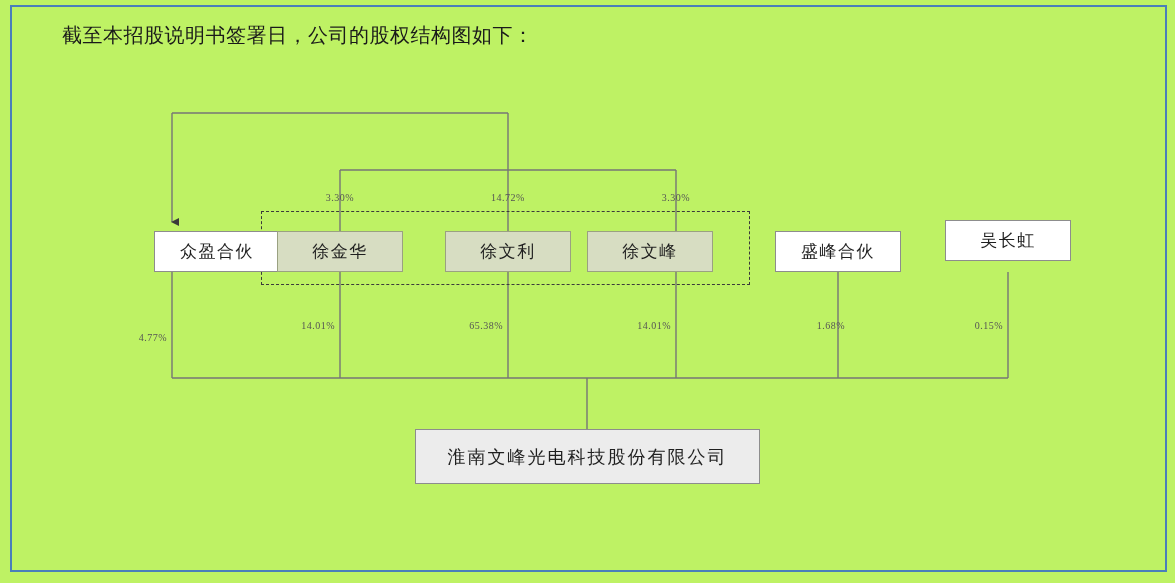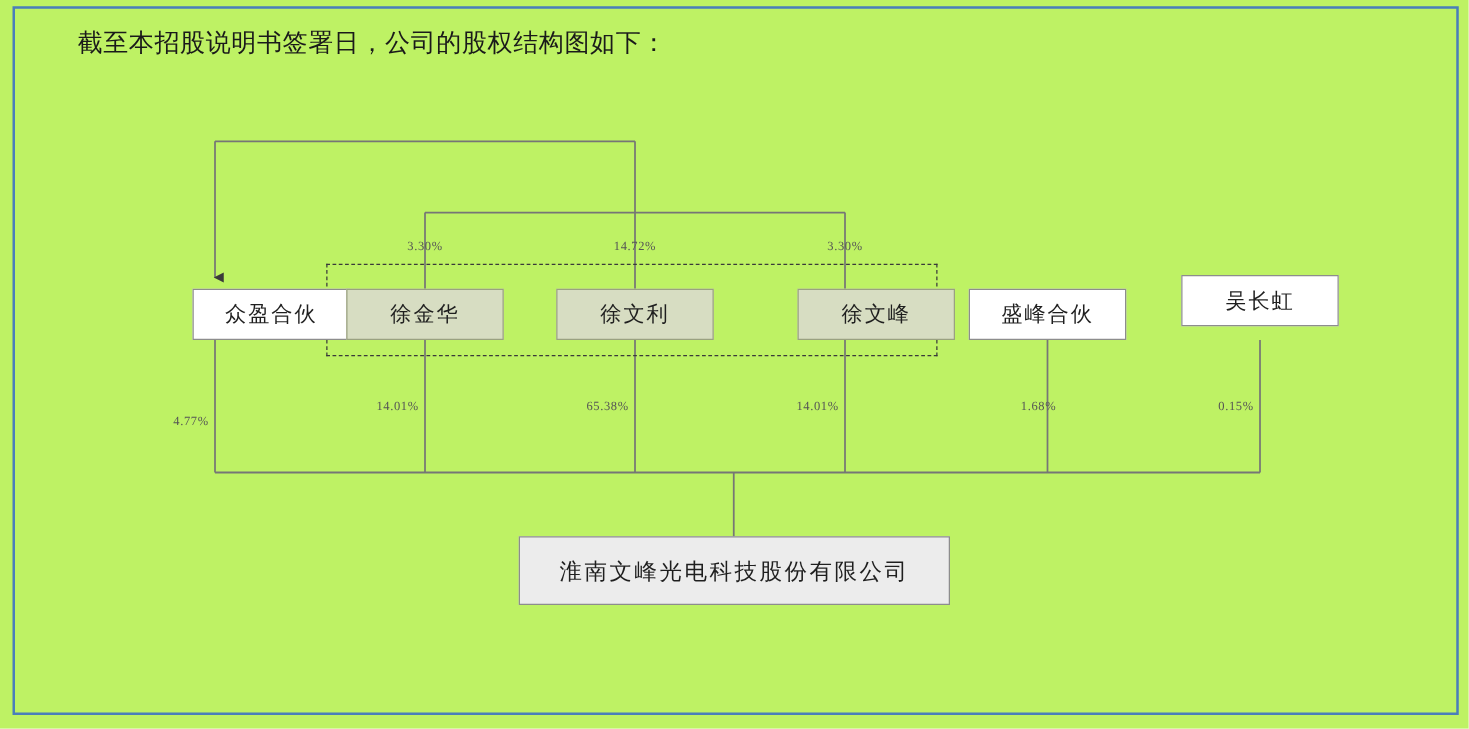--- a/index.html
+++ b/index.html
@@ -148,21 +148,21 @@
     <div class="edge-label" style="left:340px; top:192px;">3.30%</div>
     <div class="edge-label" style="left:508px; top:192px;">14.72%</div>
     <div class="edge-label" style="left:676px; top:192px;">3.30%</div>
 
     <div class="node plain" style="left:118px; top:231px; width:126px; height:41px;margin-left:36px;">众盈合伙</div>
 
     <div class="node green" style="left:277px; top:231px; width:126px; height:41px;">徐金华</div>
 
     <div class="node green" style="left:445px; top:231px; width:126px; height:41px;">徐文利</div>
 
-    <div class="node green" style="left:638px; top:231px; width:126px; height:41px;">徐文峰</div>
+    <div class="node green" style="left:587px; top:231px; width:126px; height:41px;">徐文峰</div>
 
     <div class="node plain" style="left:775px; top:231px; width:126px; height:41px;">盛峰合伙</div>
 
     <div class="node plain" style="left:945px; top:220px; width:126px; height:41px;">吴长虹</div>
 
     <div class="edge-label" style="left:167px; top:332px; transform:translateX(-100%);">4.77%</div>
     <div class="edge-label" style="left:335px; top:320px; transform:translateX(-100%);">14.01%</div>
     <div class="edge-label" style="left:503px; top:320px; transform:translateX(-100%);">65.38%</div>
     <div class="edge-label" style="left:671px; top:320px; transform:translateX(-100%);">14.01%</div>
     <div class="edge-label" style="left:833px; top:320px; transform:translateX(-100%);margin-left:12px;">1.68%</div>

